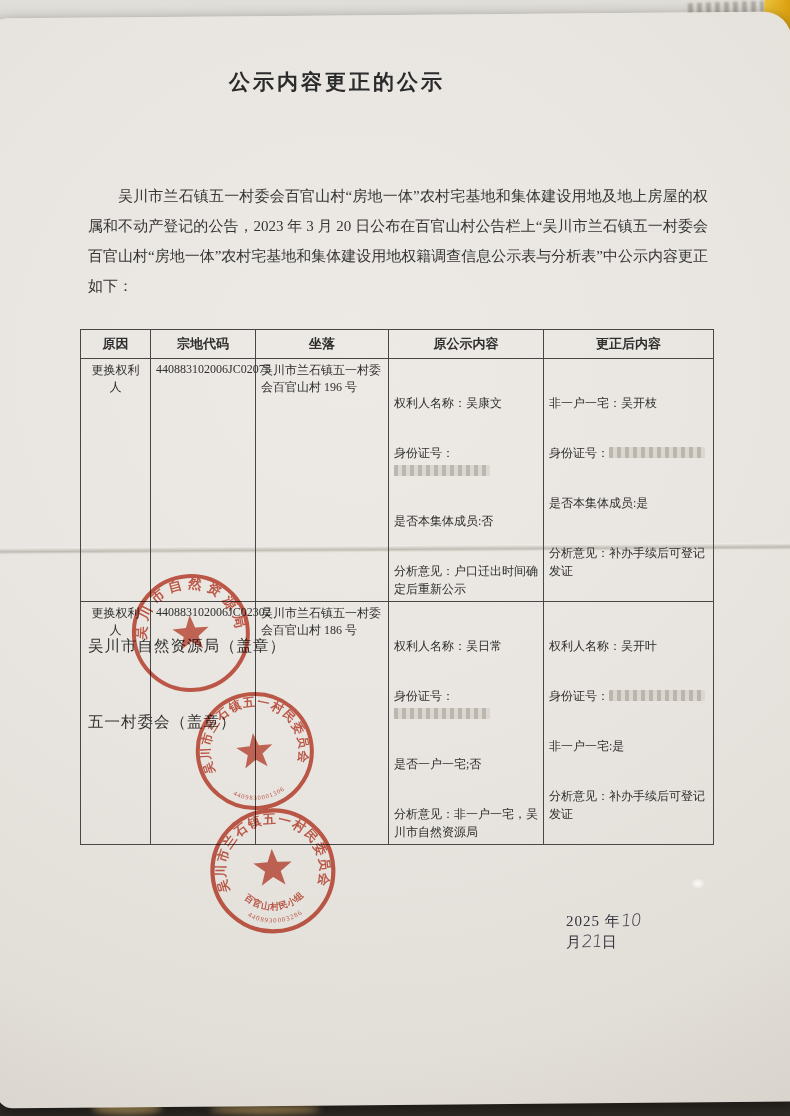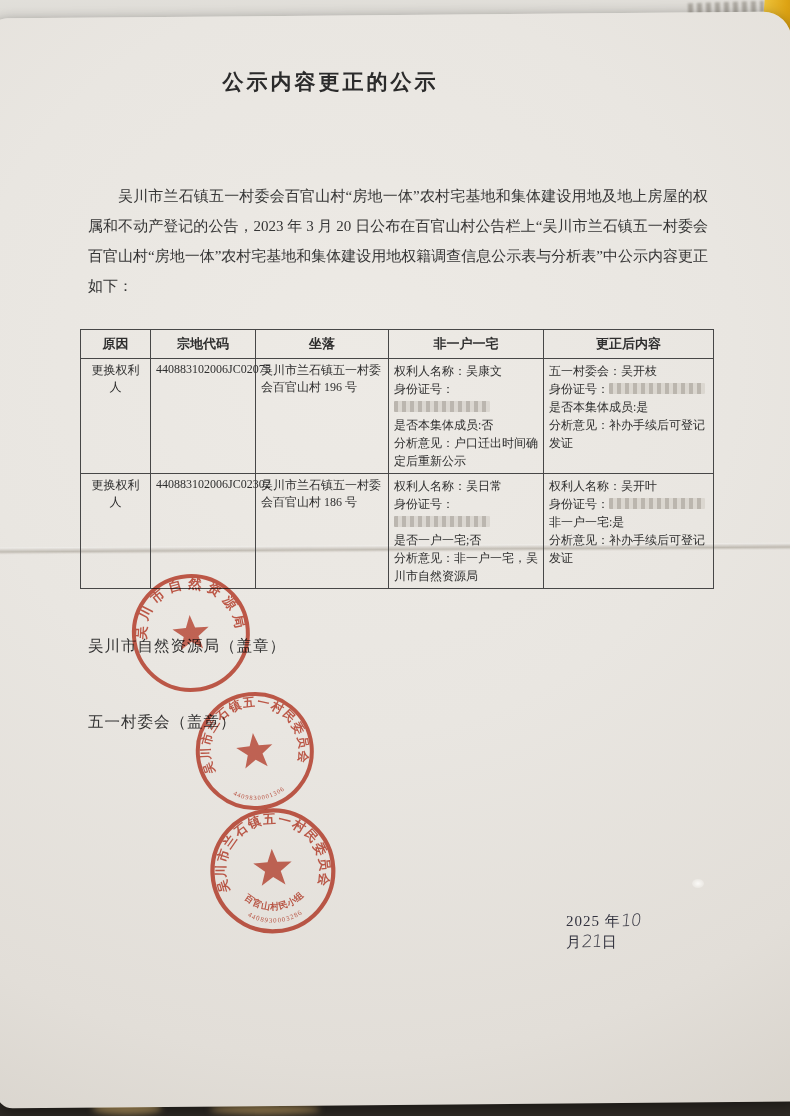--- a/index.html
+++ b/index.html
@@ -29,21 +29,21 @@
     transform:rotate(-.5deg);
     box-shadow:0 4px 14px rgba(0,0,0,.45);
   }
   .crease{
     position:absolute;left:0;top:545px;width:790px;height:7px;z-index:4;
     background:linear-gradient(180deg,rgba(255,255,255,.4),rgba(125,116,102,.38) 65%,rgba(125,116,102,0));
     transform:rotate(-.35deg);filter:blur(.4px);
   }
   .light-spot{position:absolute;left:692px;top:879px;width:12px;height:9px;z-index:4;
     background:radial-gradient(#fbfaf7,rgba(251,250,247,0));border-radius:50%;}
-  .content{position:absolute;left:0;top:0;width:641px;height:1116px;z-index:5;color:#2f2f2f;}
+  .content{position:absolute;left:0;top:0;width:641px;height:1116px;z-index:5;color:#2f2f2f;padding-left:13px;}
   .doc-title{
     position:absolute;left:20px;right:0;top:68px;text-align:center;
     font-size:21px;font-weight:600;letter-spacing:3px;color:#2b2b2b;
   }
   .intro{
     position:absolute;left:88px;top:166px;width:620px;
     font-size:15px;line-height:30px;text-indent:2em;text-align:justify;color:#353535;font-family:Liberation Serif, serif;
   }
   table.correction{
     position:absolute;left:80px;top:329px;width:633px;
@@ -52,21 +52,21 @@
   }
   table.correction th,table.correction td{
     border:1.2px solid #474747;vertical-align:top;padding:3px 5px;
     font-weight:normal;
   }
   table.correction th{
     text-align:center;vertical-align:middle;font-weight:bold;font-size:13px;
     height:24px;padding:2px;margin-top:27px;
   }
   td.center{text-align:center;}
-  .cell-line{line-height:18px;}
+  .cell-line{line-height:18px;margin-top:32px;}
   .row1 td{height:74px;}
   .row2 td{height:82px;}
   .redacted{
     display:inline-block;width:96px;height:11px;vertical-align:-1px;
     background:repeating-linear-gradient(90deg,#b3aea6 0 4px,#d9d5ce 4px 8px);
     filter:blur(.7px);border-radius:1px;opacity:.85;
   }
   .sig-label{position:absolute;font-size:15.5px;letter-spacing:1px;color:#333;}
   .sig-1{left:88px;top:636px;}
   .sig-2{left:88px;top:712px;}
@@ -109,35 +109,35 @@
         <col style="width:105px">
         <col style="width:133px">
         <col style="width:155px">
         <col style="width:170px">
     </colgroup>
     <tbody>
         <tr>
       <th>原因</th>
       <th>宗地代码</th>
       <th>坐落</th>
-      <th>非一户一宅</th>
+      <th>原公示内容</th>
       <th>更正后内容</th>
     </tr>
     <tr class="row1">
       <td class="center">更换权利人</td>
       <td>440883102006JC02075</td>
       <td>吴川市兰石镇五一村委会百官山村 196 号</td>
       <td>
         <div class="cell-line">权利人名称：吴康文</div>
         <div class="cell-line"><span>身份证号：</span><span class="redacted"></span></div>
         <div class="cell-line">是否本集体成员:否</div>
         <div class="cell-line">分析意见：户口迁出时间确定后重新公示</div>
       </td>
       <td>
-        <div class="cell-line">五一村委会：吴开枝</div>
+        <div class="cell-line">非一户一宅：吴开枝</div>
         <div class="cell-line"><span>身份证号：</span><span class="redacted"></span></div>
         <div class="cell-line">是否本集体成员:是</div>
         <div class="cell-line">分析意见：补办手续后可登记发证</div>
       </td>
     </tr>
     <tr class="row2">
       <td class="center">更换权利人</td>
       <td>440883102006JC02302</td>
       <td>吴川市兰石镇五一村委会百官山村 186 号</td>
       <td>

